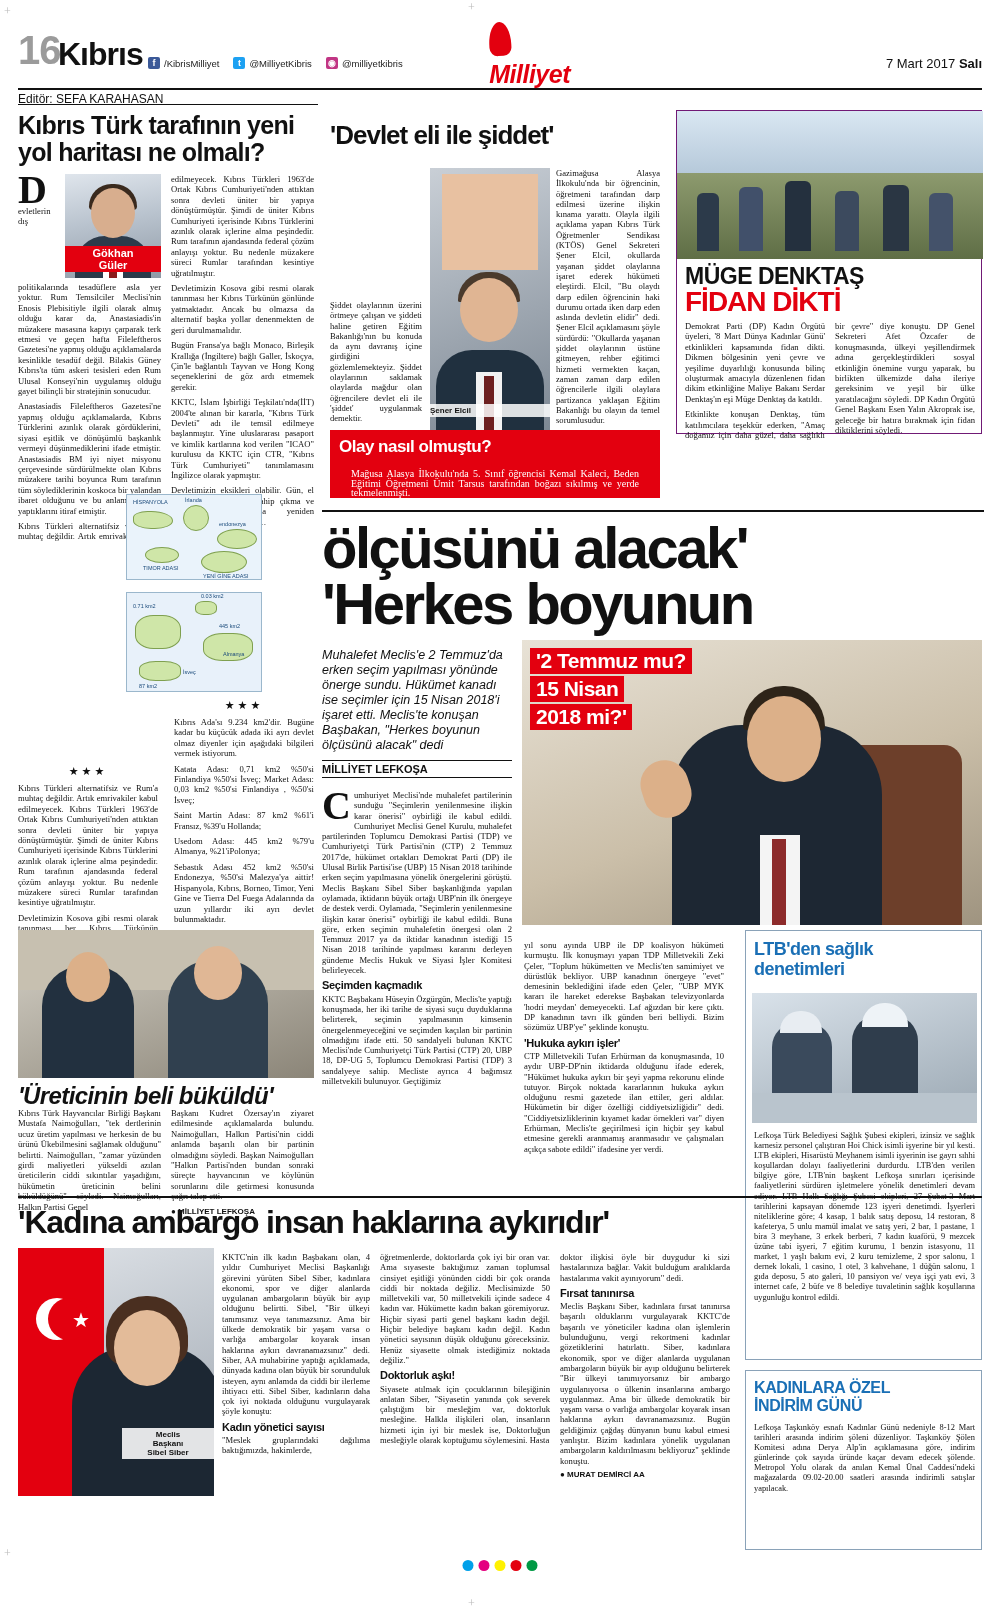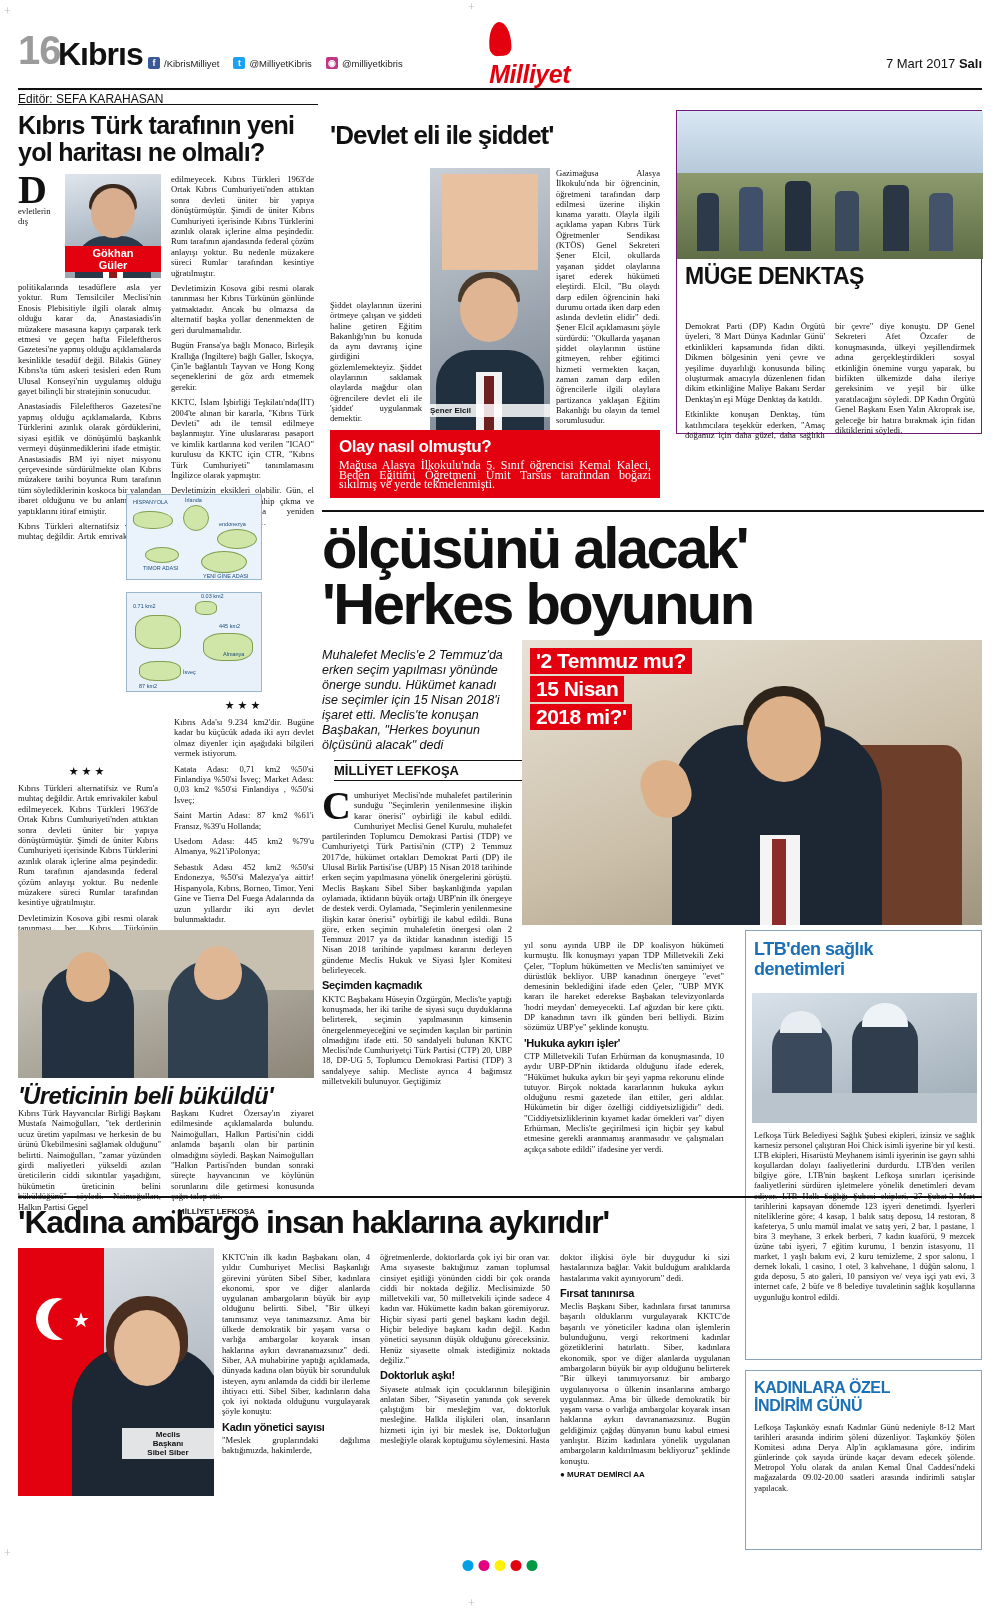--- a/index.html
+++ b/index.html
@@ -130,21 +130,21 @@
     font-size:8px; font-weight:bold; text-align:left; color:#111; line-height:9px; padding:2px 0;
   }
 
   .olay-box {
     position:absolute; left:330px; top:430px; width:330px; height:68px;
     background:#e3000f; color:#fff; padding:7px 9px;
   }
   .olay-box h3 {
     margin:0 0 4px 0; font-family:"Liberation Sans", sans-serif; font-size:17px; font-weight:bold; letter-spacing:-0.5px;
   }
-  .olay-box p { margin:0; font-family:"Liberation Serif", serif; font-size:12px; line-height:9.6px; text-align:justify; }
+  .olay-box p { margin:12px; font-family:"Liberation Serif", serif; font-size:10px; line-height:9.6px; text-align:justify; }
 
   
   .tr-box { position:absolute; left:676px; top:110px; width:306px; height:324px; border:1px solid #701a75; }
   .tr-photo { position:absolute; left:0; top:0; width:306px; height:148px; background:linear-gradient(180deg,#cfe0ee 0%,#9fb7cb 42%,#8a9a76 43%,#6d7d55 100%); overflow:hidden; }
   .tr-photo .pers { position:absolute; bottom:8px; background:#2c3a4a; border-radius:6px 6px 0 0; }
   .tr-photo .sky { position:absolute; left:0; top:0; width:100%; height:62px; background:linear-gradient(180deg,#d9e7f2,#b6c9da); }
   .tr-photo .ground { position:absolute; left:0; top:62px; width:100%; height:86px; background:linear-gradient(180deg,#8d9a6e,#5f6e46); }
   .muge-head {
     position:absolute; left:8px; top:152px; width:290px;
     font-family:"Liberation Sans", sans-serif; font-weight:bold; line-height:26px;
@@ -161,22 +161,22 @@
   }
   .herkes-rule { position:absolute; left:322px; top:510px; width:662px; height:2px; background:#111; }
 
   .standfirst {
     position:absolute; left:322px; top:648px; width:190px;
     font-family:"Liberation Sans", sans-serif; font-size:12.5px; line-height:15px;
     font-style:italic; color:#111;
   }
   .byline {
     position:absolute; left:322px; top:760px; width:190px;
-    font-family:"Liberation Sans", sans-serif; font-size:13px; font-weight:bold; color:#111;
-    border-top:1px solid #111; border-bottom:1px solid #111; padding:2px 0;margin-left:12px;
+    font-family:"Liberation Sans", sans-serif; font-size:11px; font-weight:bold; color:#111;
+    border-top:1px solid #111; border-bottom:1px solid #111; padding:2px 0;
   }
 
   
   .secim-photo {
     position:absolute; left:522px; top:640px; width:460px; height:285px;
     background:linear-gradient(160deg,#e8e2d6 0%,#cbbfa9 55%,#9f9480 100%);
     overflow:hidden;
   }
   .secim-photo .chair { position:absolute; right:20px; bottom:0; width:230px; height:180px; background:#6d3f2a; border-radius:18px 18px 0 0; }
   .secim-photo .suit2 { position:absolute; left:150px; bottom:0; width:210px; height:200px; background:#1d2733; border-radius:70px 70px 0 0; }
@@ -413,20 +413,21 @@
       <div class="ground"></div>
       <div class="pers" style="left:20px; width:22px; height:58px;"></div>
       <div class="pers" style="left:62px; width:24px; height:64px; background:#41506a;"></div>
       <div class="pers" style="left:108px; width:26px; height:70px; background:#24303e;"></div>
       <div class="pers" style="left:158px; width:24px; height:60px; background:#3c4a5e;"></div>
       <div class="pers" style="left:206px; width:26px; height:66px; background:#2a3643;"></div>
       <div class="pers" style="left:252px; width:24px; height:58px; background:#44526a;"></div>
     </div>
     <div class="muge-head">
       <div class="l1">MÜGE DENKTAŞ</div>
+      <div class="l2">FİDAN DİKTİ</div>
     </div>
     <div class="tr-text body-text">
       <p>Demokrat Parti (DP) Kadın Örgütü üyeleri, '8 Mart Dünya Kadınlar Günü' etkinlikleri kapsamında fidan dikti. Dikmen bölgesinin yeni çevre ve yeşilime duyarlılığı konusunda bilinç oluşturmak amacıyla düzenlenen fidan dikim etkinliğine Maliye Bakanı Serdar Denktaş'ın eşi Müge Denktaş da katıldı.</p>
       <p>Etkinlikte konuşan Denktaş, tüm katılımcılara teşekkür ederken, "Amaç doğamız için daha güzel, daha sağlıklı bir çevre" diye konuştu. DP Genel Sekreteri Afet Özcafer de konuşmasında, ülkeyi yeşillendirmek adına gerçekleştirdikleri sosyal etkinliğin önemine vurgu yaparak, bu birlikten ülkemizde daha ileriye gereksinim ve yeşil bir ülke yaratılacağını söyledi. DP Kadın Örgütü Genel Başkanı Esen Yalın Akroprak ise, geleceğe bir hatıra bırakmak için fidan diktiklerini söyledi.</p>
     </div>
   </div>
 
   <div class="herkes-rule"></div>
   <div class="herkes">
     <div>ölçüsünü alacak'</div>

